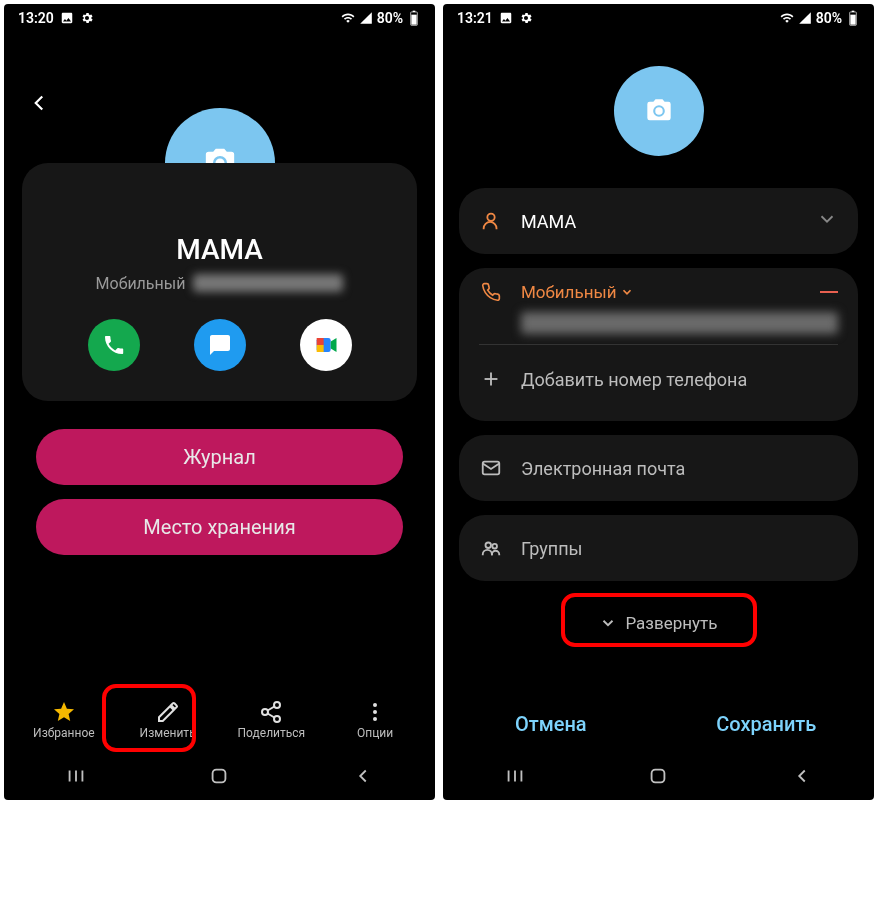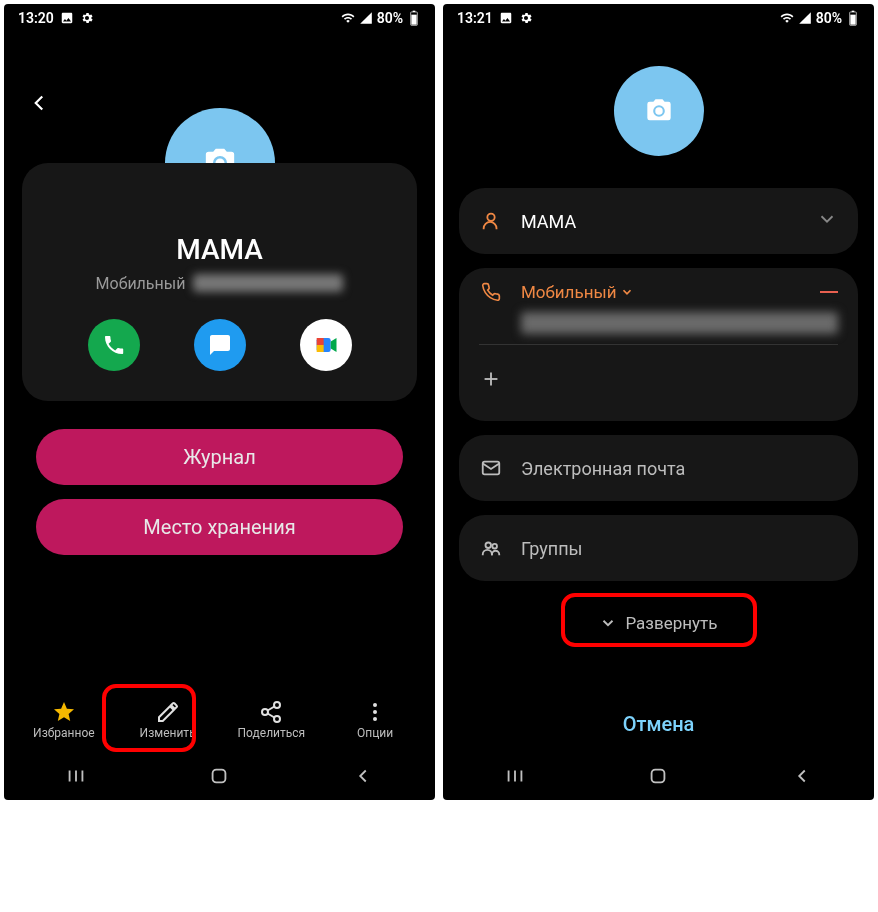--- a/index.html
+++ b/index.html
@@ -426,20 +426,21 @@
         <div class="num-display"></div>
       </div>
       <div class="divider"></div>
       <div class="field-row" style="min-height:48px">
         <span class="field-icon">
           <svg width="22" height="22" viewBox="0 0 24 24" fill="none" stroke="#bdbdbd" stroke-width="2">
               <line x1="12" y1="5" x2="12" y2="19"></line>
               <line x1="5" y1="12" x2="19" y2="12"></line>
             </svg>
         </span>
+        <span class="field-label">Добавить номер телефона</span>
       </div>
     </div>
 
     <div class="field-box">
       <div class="field-row">
         <span class="field-icon">
           <svg width="22" height="22" viewBox="0 0 24 24" fill="none" stroke="#bdbdbd" stroke-width="2">
               <rect x="3" y="5" width="18" height="14" rx="2"></rect>
               <polyline points="3,7 12,13 21,7"></polyline>
             </svg>
@@ -470,20 +471,23 @@
         <span>Развернуть</span>
       </div>
       <div class="highlight-box" style="left:50%; transform:translateX(-50%); top:-2px; width:196px; height:54px;"></div>
     </div>
 
     <div class="spacer"></div>
 
     <div class="save-bar">
       <div class="save-btn">
         <span>Отмена</span>
+      </div>
+      <div class="save-btn">
+        <span>Сохранить</span>
       </div>
     </div>
 
     <div class="nav-bar">
       <span><svg width="22" height="22" viewBox="0 0 24 24" fill="none" stroke="#c0c0c0" stroke-width="2">
             <line x1="5" y1="6" x2="5" y2="18"></line>
             <line x1="12" y1="6" x2="12" y2="18"></line>
             <line x1="19" y1="6" x2="19" y2="18"></line>
           </svg></span>
       <span><svg width="22" height="22" viewBox="0 0 24 24" fill="none" stroke="#c0c0c0" stroke-width="2">

